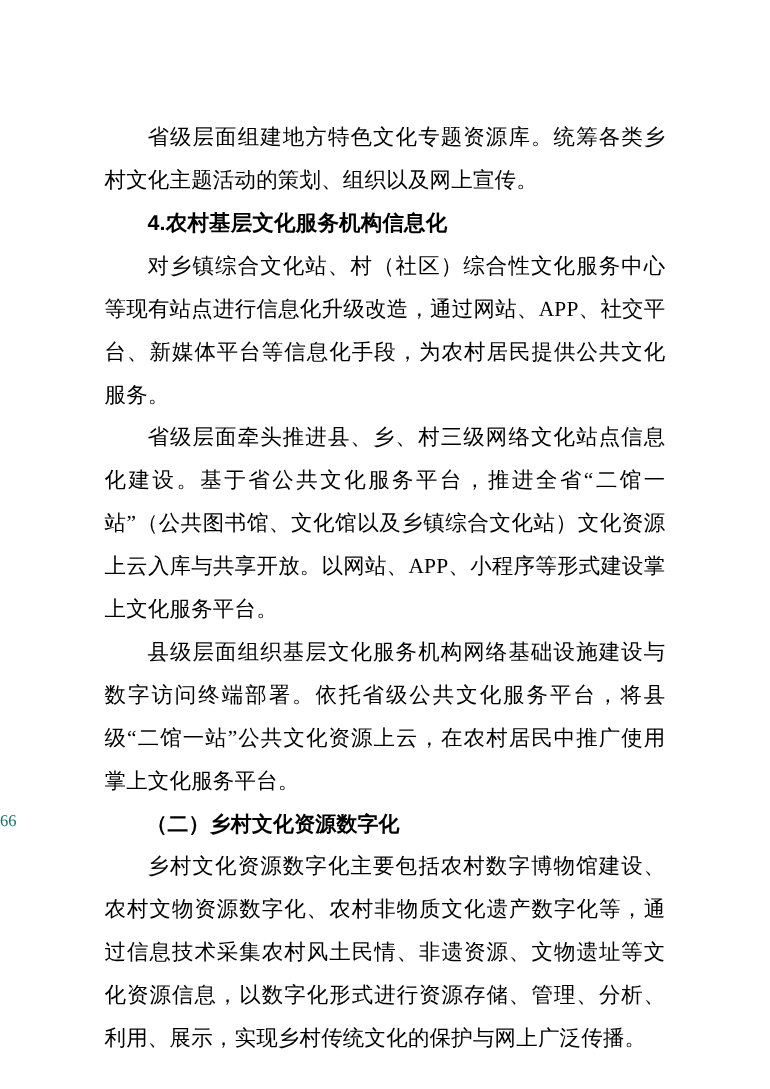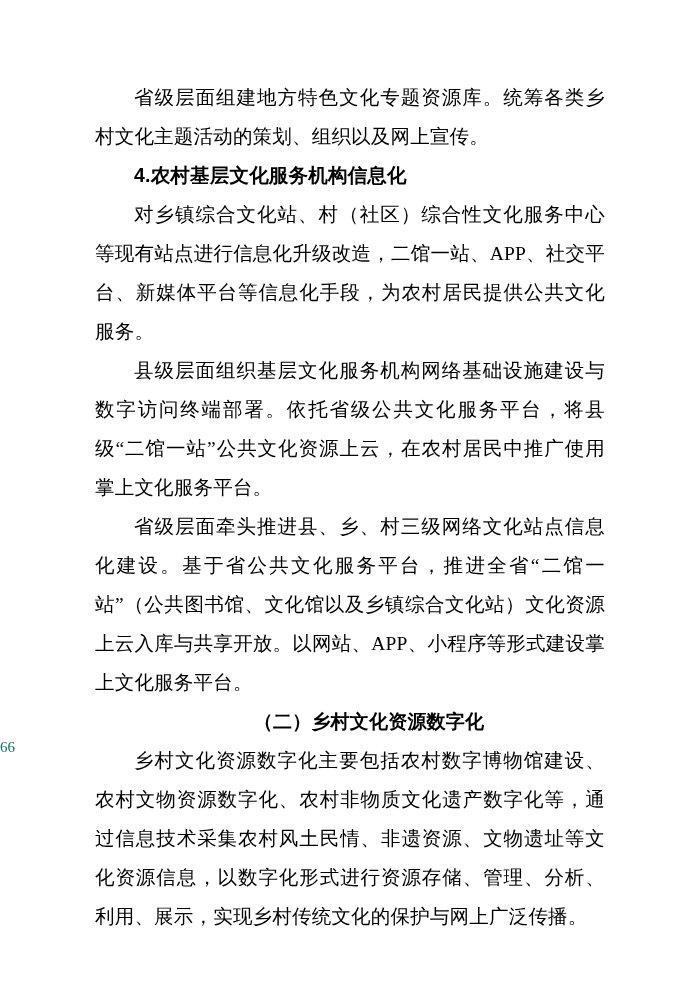--- a/index.html
+++ b/index.html
@@ -12,21 +12,21 @@
     background: #ffffff;
     font-family: "Liberation Serif", serif;
     color: #000000;
     overflow: hidden;
   }
   .page {
     position: relative;
     width: 700px;
     height: 798px;
     box-sizing: border-box;
-    padding: 78px 95px 40px 95px;
+    padding: 106px 95px 40px 95px;
   }
   .body-text {
     font-family: "Liberation Serif", serif;
     font-size: 19.5px;
     line-height: 39px;
     text-align: justify;
     text-justify: inter-ideograph;
     letter-spacing: 0.2px;
     margin: 0;
   }
@@ -43,21 +43,20 @@
     letter-spacing: 0.2px;
   }
   .subheading {
     font-family: "Liberation Sans", sans-serif;
     font-weight: bold;
     font-size: 19px;
     line-height: 39px;
     margin: 0;
     text-indent: 2em;
     letter-spacing: 0.2px;
-    text-align: center;
   }
   .page-number {
     position: absolute;
     left: 0;
     right: 0;
     bottom: 42px;
     text-align: left;
     font-family: "Liberation Serif", serif;
     font-size: 15px;
     color: #0f766e;
@@ -66,25 +65,25 @@
 </head>
 <body>
 
 <div class="page">
 
   <p class="body-text indent">省级层面组建地方特色文化专题资源库。统筹各类乡村文化主题活动的策划、组织以及网上宣传。</p>
 
 
   <h3 class="heading">4.农村基层文化服务机构信息化</h3>
 
-  <p class="body-text indent">对乡镇综合文化站、村（社区）综合性文化服务中心等现有站点进行信息化升级改造，二馆一站、APP、社交平台、新媒体平台等信息化手段，为农村居民提供公共文化服务。</p>
+  <p class="body-text indent">对乡镇综合文化站、村（社区）综合性文化服务中心等现有站点进行信息化升级改造，通过网站、APP、社交平台、新媒体平台等信息化手段，为农村居民提供公共文化服务。</p>
+
+  <p class="body-text indent">省级层面牵头推进县、乡、村三级网络文化站点信息化建设。基于省公共文化服务平台，推进全省“二馆一站”（公共图书馆、文化馆以及乡镇综合文化站）文化资源上云入库与共享开放。以网站、APP、小程序等形式建设掌上文化服务平台。</p>
 
   <p class="body-text indent">县级层面组织基层文化服务机构网络基础设施建设与数字访问终端部署。依托省级公共文化服务平台，将县级“二馆一站”公共文化资源上云，在农村居民中推广使用掌上文化服务平台。</p>
-
-  <p class="body-text indent">省级层面牵头推进县、乡、村三级网络文化站点信息化建设。基于省公共文化服务平台，推进全省“二馆一站”（公共图书馆、文化馆以及乡镇综合文化站）文化资源上云入库与共享开放。以网站、APP、小程序等形式建设掌上文化服务平台。</p>
 
   <h4 class="subheading">（二）乡村文化资源数字化</h4>
 
   <p class="body-text indent">乡村文化资源数字化主要包括农村数字博物馆建设、农村文物资源数字化、农村非物质文化遗产数字化等，通过信息技术采集农村风土民情、非遗资源、文物遗址等文化资源信息，以数字化形式进行资源存储、管理、分析、利用、展示，实现乡村传统文化的保护与网上广泛传播。</p>
 
   <div class="page-number">66</div>
 
 </div>
 
 </body></html>

